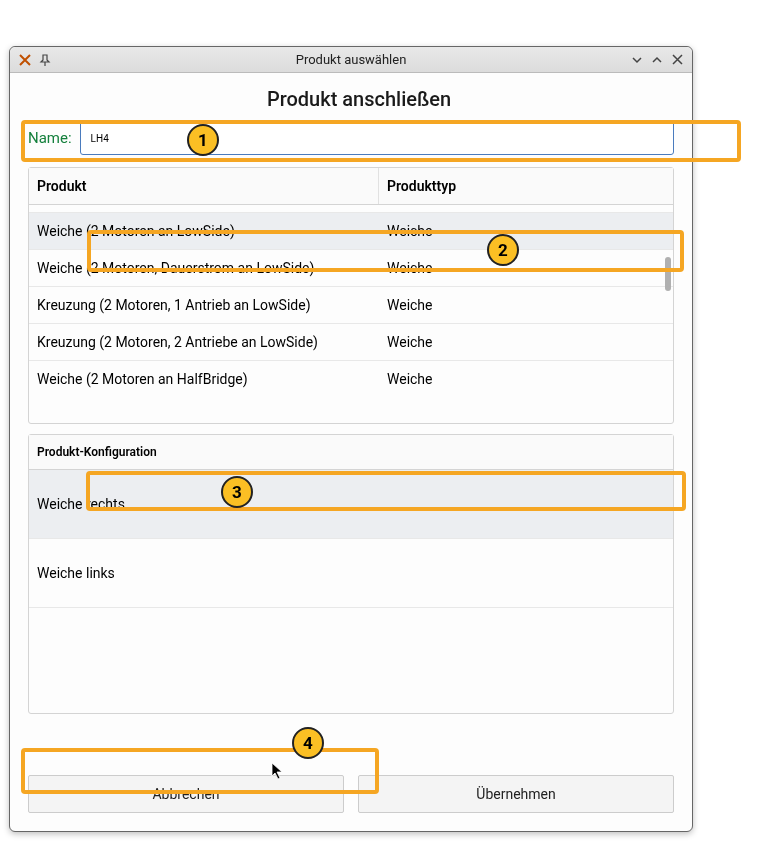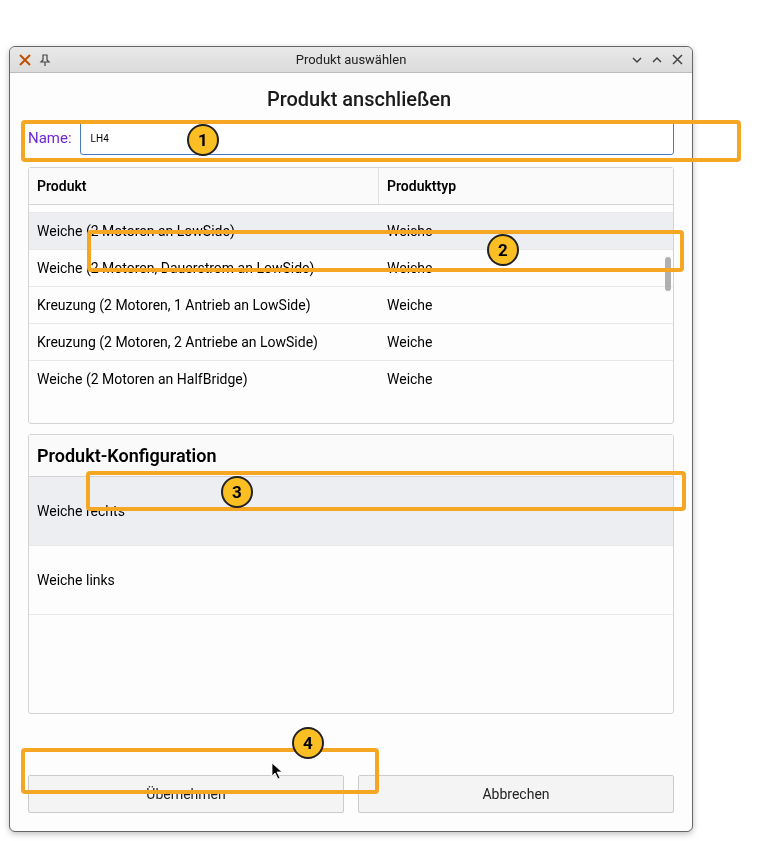--- a/index.html
+++ b/index.html
@@ -20,40 +20,40 @@
   .titlebar .tb-icon {
     width: 18px; height:18px; display:flex; align-items:center; justify-content:center;
     color:#444; font-size:13px; cursor:default;
   }
   .titlebar .tb-title {
     position:absolute; left:50%; transform:translateX(-50%);
     font-size:13px; color:#222;
   }
   .heading { text-align:center; font-size:20px; margin:14px 0 10px 16px; color:#1a1a1a; font-weight:500; }
   .name-row { display:flex; align-items:center; padding: 0 18px 12px 18px; gap:8px; }
-  .name-row label { font-size:15px; color:#6d28d9; }
+  .name-row label { font-size:15px; color:#15803d; }
   .name-row input {
     flex:1; height:34px; border:1px solid #4a7bbd; border-radius:3px;
     padding:0 10px; font-size:10px; outline:none; background:#fff;
   }
   .grid1 { margin: 0 18px; border:1px solid #d4d4d4; border-radius:3px; }
   .grid1 .cols { display:flex; background:#fafafa; border-bottom:1px solid #d4d4d4; font-weight:600; font-size:14px; }
   .grid1 .cols div { padding:10px 8px; }
   .grid1 .cols .c1 { flex: 0 0 350px; border-right:1px solid #e1e1e1; }
   .grid1 .cols .c2 { flex:1; }
   .grid1 .body { position:relative; height: 218px; overflow:hidden; }
   .grid1 .row { display:flex; border-bottom:1px solid #e8e8e8; font-size:14px; }
   .grid1 .row div { padding:10px 8px; }
   .grid1 .row .c1 { flex:0 0 350px; }
   .grid1 .row .c2 { flex:1; }
   .grid1 .row.clip { height: 8px; overflow: hidden; border-top: none; }
   .grid1 .row.sel { background:#eceef1; }
   .grid1 .scroll-ind { position:absolute; right:2px; top:52px; width:6px; height:34px; background:#b0b0b0; border-radius:3px; }
   .grid2 { margin: 10px 18px 0 18px; border:1px solid #d4d4d4; border-radius:3px; height: 280px; display:flex; flex-direction:column; }
-  .grid2 .header { background:#fafafa; border-bottom:1px solid #d4d4d4; font-weight:600; font-size:18px; padding:10px 8px; }
+  .grid2 .header { background:#fafafa; border-bottom:1px solid #d4d4d4; font-weight:600; font-size:12px; padding:10px 8px; }
   .grid2 .row { border-bottom:1px solid #e8e8e8; font-size:14px; padding:26px 8px; }
   .grid2 .row.sel { background:#eceef1; }
   .btnbar { display:flex; gap:14px; padding: 22px 18px 18px 18px; margin-top:auto; }
   .btnbar button {
     flex:1; height:38px; border:1px solid #ccc; background:#f4f4f4;
     font-size:14px; color:#222; cursor:pointer; border-radius:2px;
   }
   .highlight { position:absolute; border:4px solid #f5a623; border-radius:4px; pointer-events:none; z-index:50; }
   .badge {
     position:absolute; width:32px; height:32px; border-radius:50%;
@@ -141,22 +141,22 @@
     </div>
   </div>
 
   <div class="grid2">
     <div class="header">Produkt-Konfiguration</div>
     <div class="row sel">Weiche rechts</div>
     <div class="row">Weiche links</div>
   </div>
 
   <div class="btnbar">
+    <button>Abbrechen</button>
     <button>Übernehmen</button>
-    <button>Abbrechen</button>
   </div>
 </div>
 
 <div class="highlight" style="left:21px; top:120px; width:720px; height:42px;"></div>
 <div class="badge" style="left:187px; top:124px;">1</div>
 
 <div class="highlight" style="left:87px; top:230px; width:597px; height:42px;"></div>
 <div class="badge" style="left:487px; top:234px;">2</div>
 
 <div class="highlight" style="left:86px; top:471px; width:600px; height:40px;"></div>

